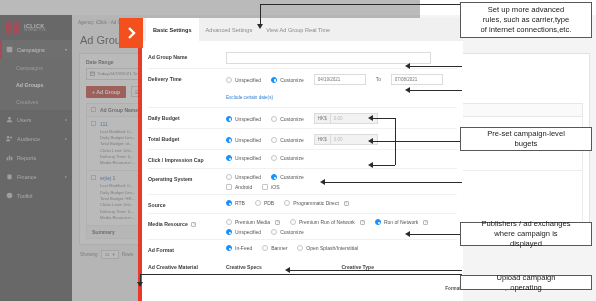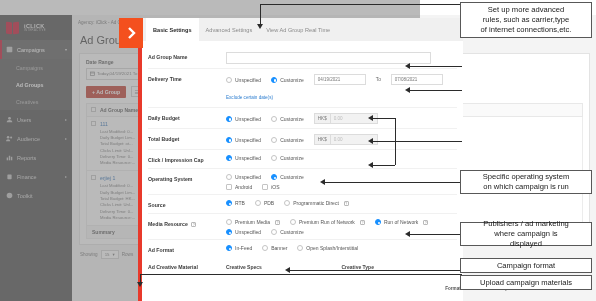--- a/index.html
+++ b/index.html
@@ -625,22 +625,21 @@
   <div class="arrowhead left" style="left:285px; top:267px;"></div>
 
   <div class="lead h" style="left:140px; top:274px; width:322px;"></div>
   <div class="lead v" style="left:140px; top:274px; height:10px;"></div>
   <div class="arrowhead down" style="left:137px; top:282px;"></div>
 
   <div class="ann" style="left:460px; top:2px; width:132px; height:36px;">Set up more advanced rules, such as carrier,type of internet connections,etc.</div>
 
 
 
-
-  <div class="ann" style="left:460px; top:170px; width:132px; height:24px;">Specific operating system on which campaign is run</div>
-
-  <div class="ann" style="left:460px; top:222px; width:132px; height:24px;">Publishers / ad marketing where campaign is displayed</div>
-
-  <div class="ann" style="left:460px; top:258px; width:132px; height:15px;">Campaign format</div>
-
-  <div class="ann" style="left:460px; top:275px; width:132px; height:15px;">Upload campaign materials</div>
+  <div class="ann" style="left:460px; top:127px; width:132px; height:24px;">Pre-set campaign-level bugets</div>
+
+
+  <div class="ann" style="left:460px; top:222px; width:132px; height:24px;">Publishers / ad exchanges where campaign is displayed</div>
+
+
+  <div class="ann" style="left:460px; top:275px; width:132px; height:15px;">Upload campaign operating</div>
 
 </div>
 
 </body></html>

